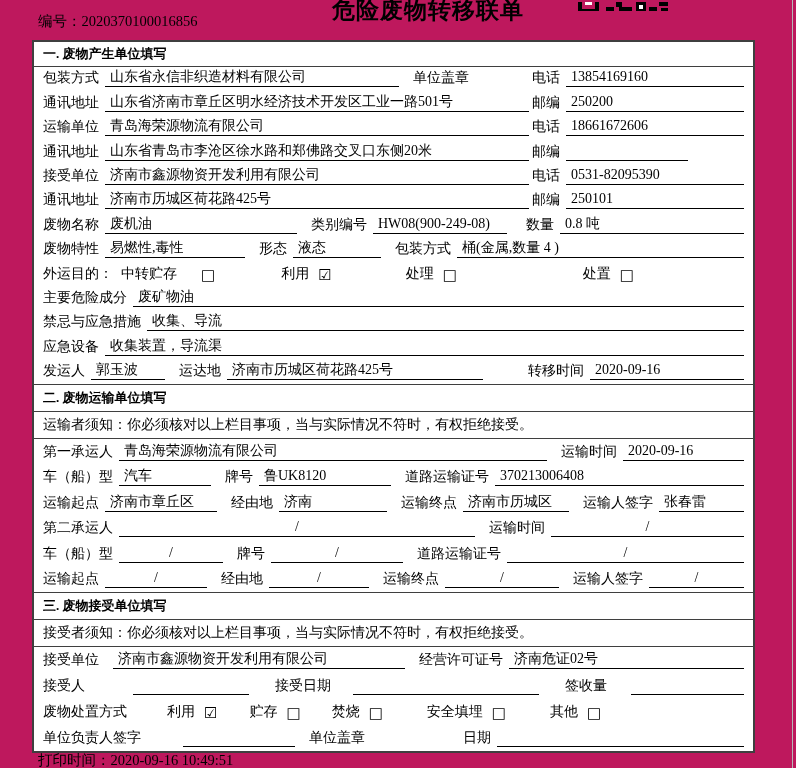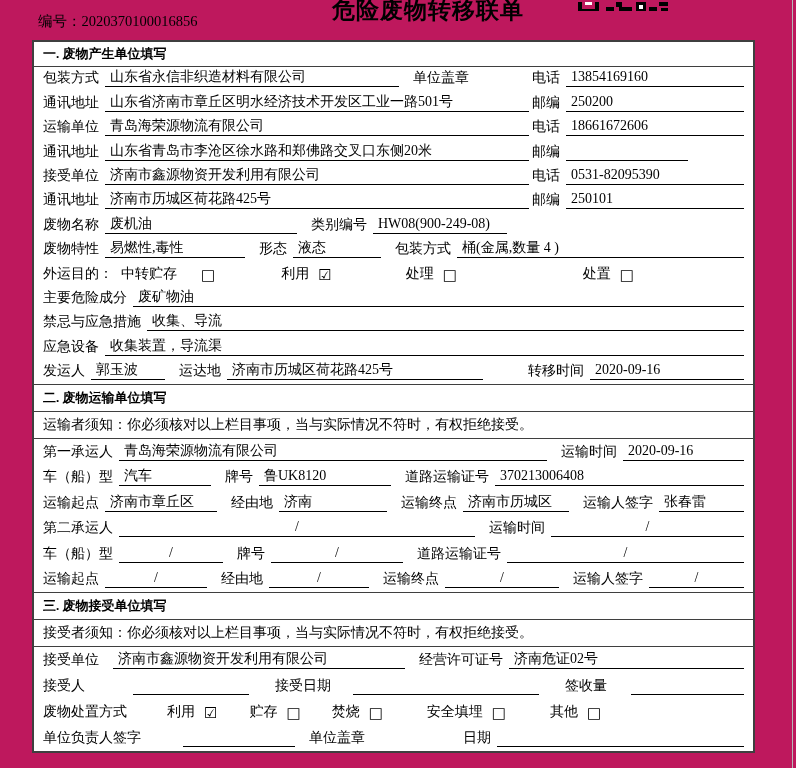--- a/index.html
+++ b/index.html
@@ -126,20 +126,24 @@
           <span class="lbl">邮编</span>
           <span class="u fill">250101</span>
         </span>
       </div>
 
       <div class="row">
         <span class="lbl">废物名称</span>
         <span class="u" style="width:192px">废机油</span>
         <span class="lbl">类别编号</span>
         <span class="u" style="width:134px">HW08(900-249-08)</span>
+        <span class="rgt" style="width:218px">
+          <span class="lbl">数量</span>
+          <span class="u fill">0.8 吨</span>
+        </span>
       </div>
 
       <div class="row">
         <span class="lbl">废物特性</span>
         <span class="u" style="width:140px">易燃性,毒性</span>
         <span class="lbl">形态</span>
         <span class="u" style="width:88px">液态</span>
         <span class="lbl">包装方式</span>
         <span class="u fill">桶(金属,数量 4 )</span>
       </div>
@@ -284,14 +288,17 @@
         <span class="lbl">单位负责人签字</span>
         <span class="u" style="width:112px;margin-left:42px"></span>
         <span class="lbl">单位盖章</span>
         <span class="lbl" style="margin-left:98px">日期</span>
         <span class="u fill"></span>
       </div>
     </div>
 
   </div>
 
+  <div class="print-line">
+    <span>打印时间：</span><span>2020-09-16 10:49:51</span>
+  </div>
 
 </div>
 
 </body></html>

